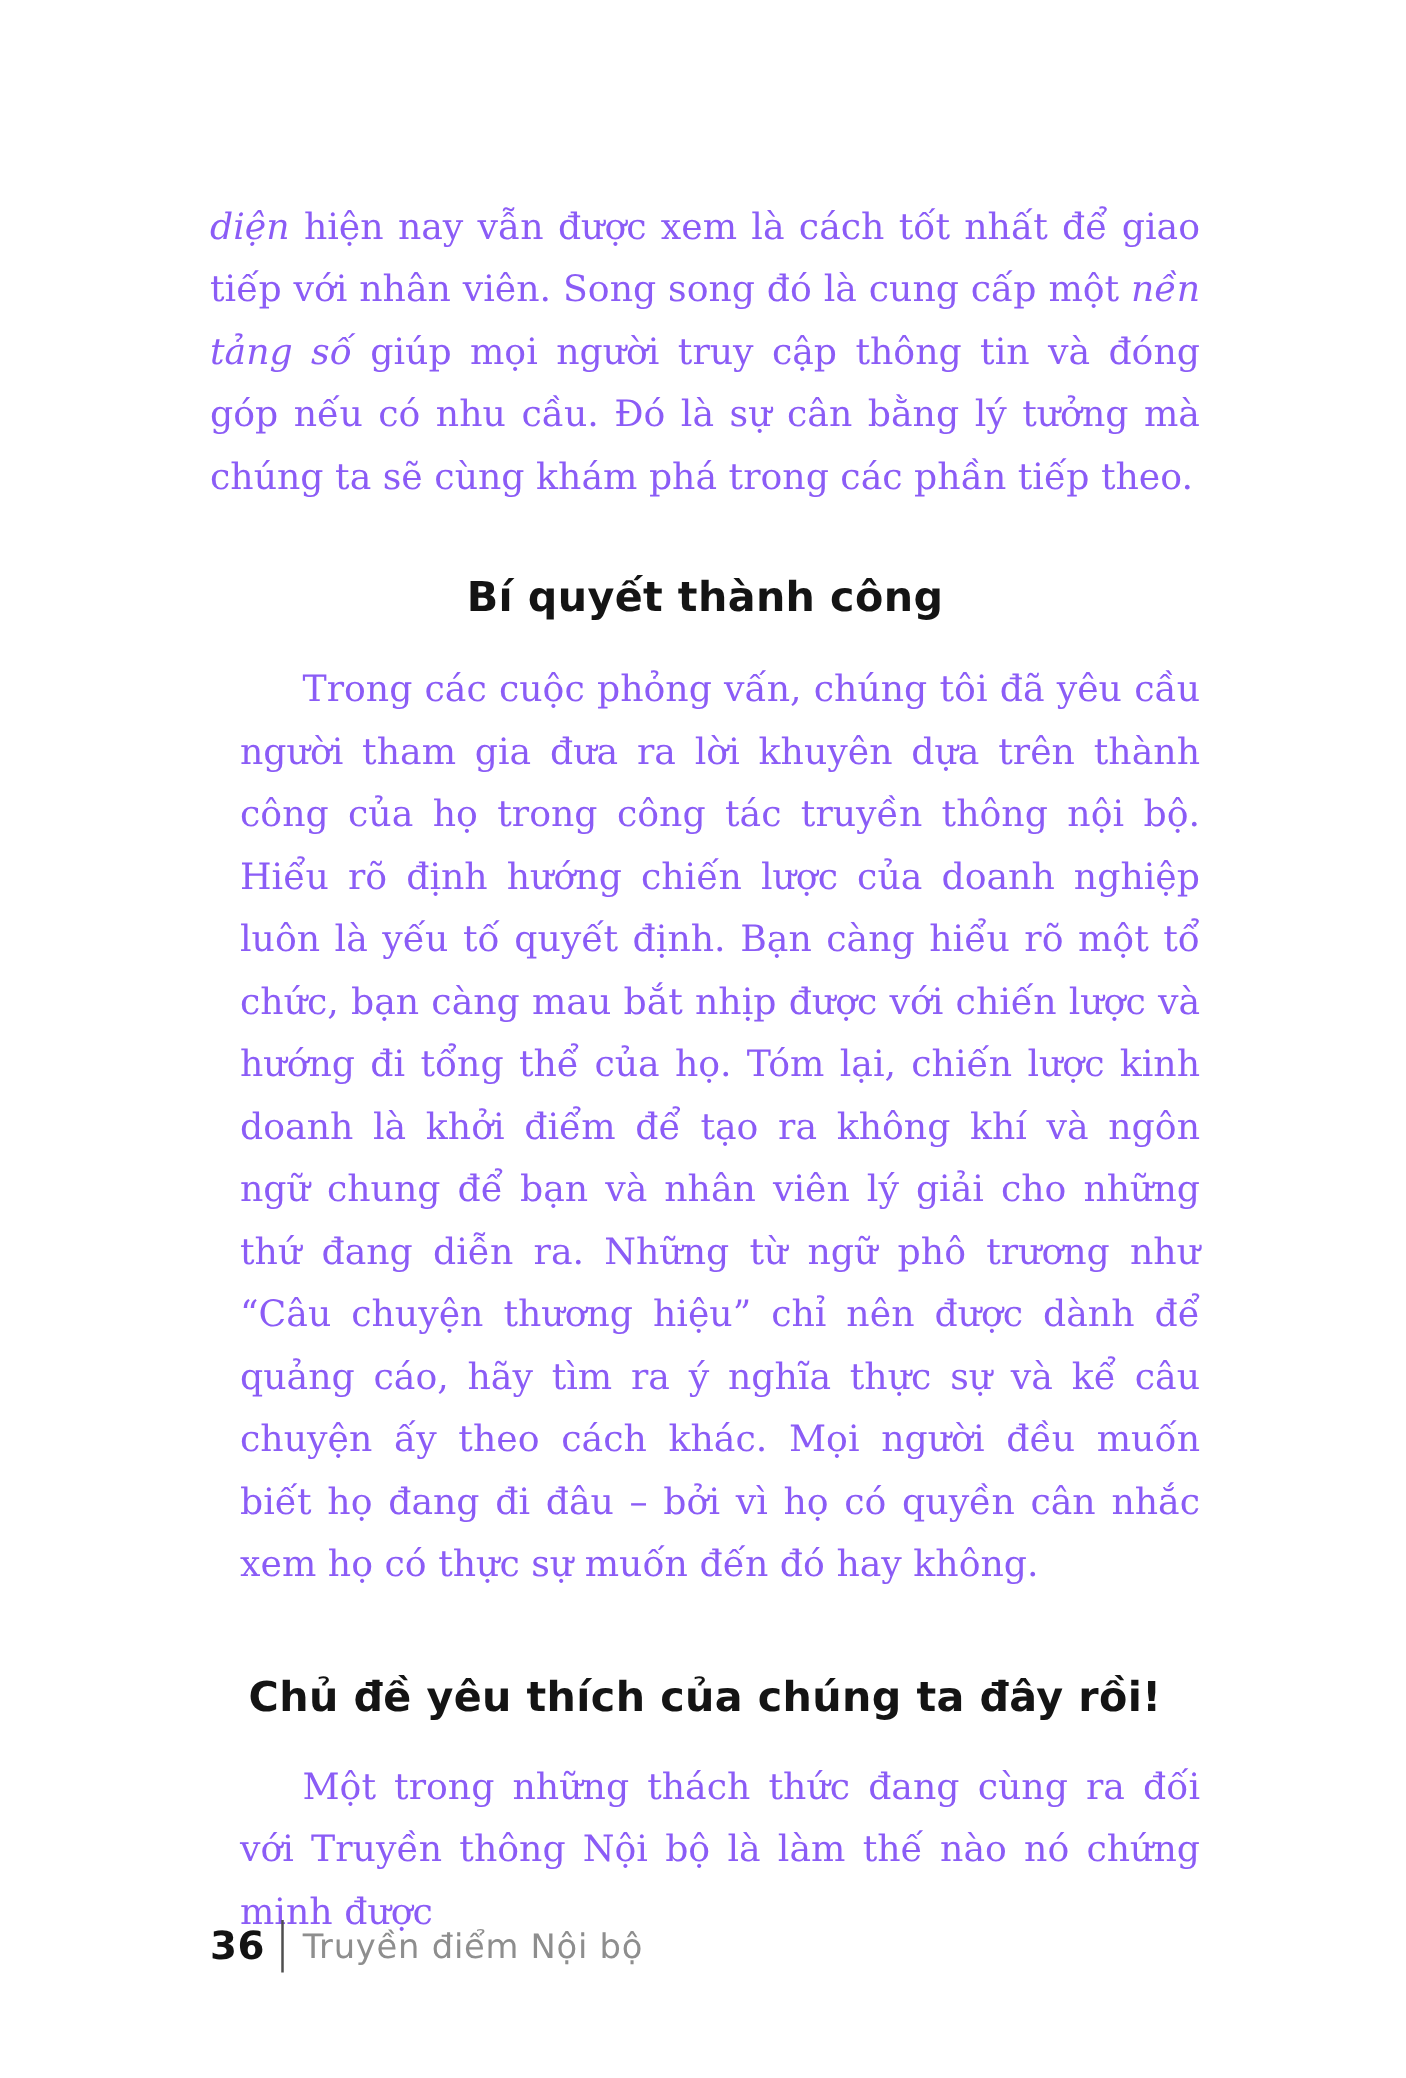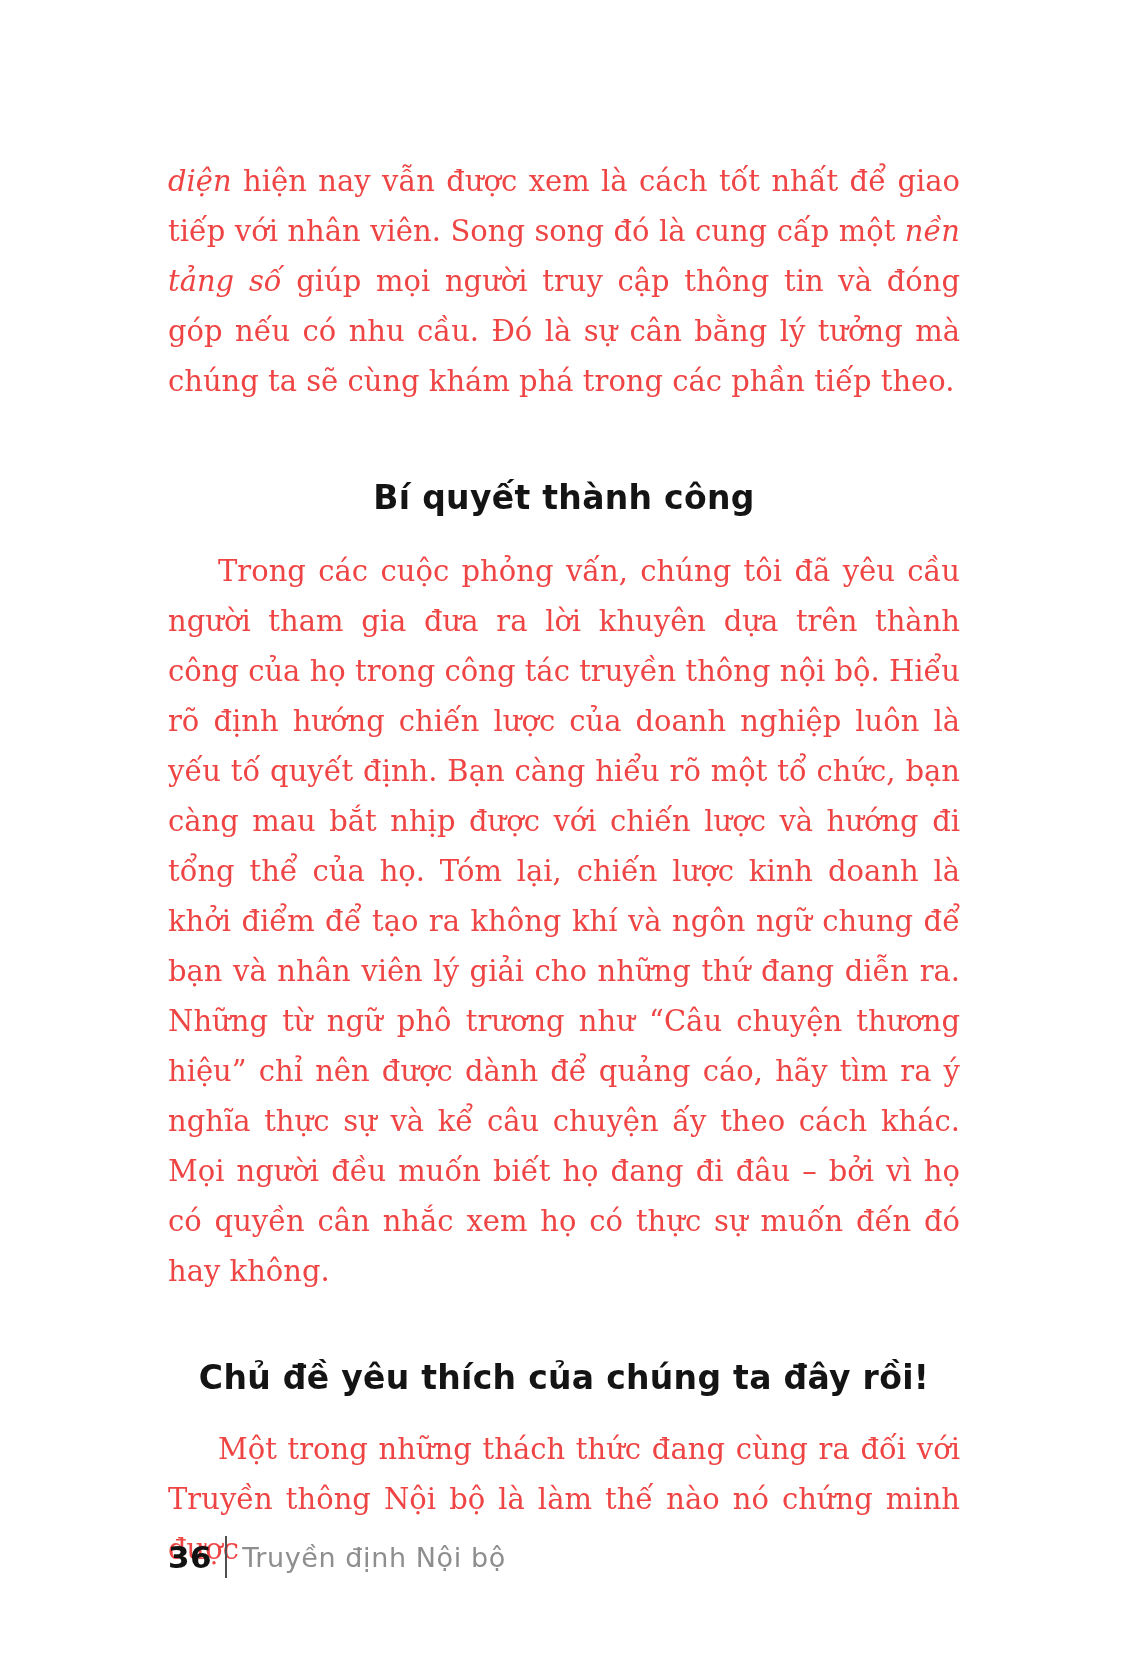--- a/index.html
+++ b/index.html
@@ -18,42 +18,43 @@
     height: 1662px;
     box-sizing: border-box;
     padding: 0 165px 0 168px;
     overflow: hidden;
     background: #ffffff;
   }
   .body-text {
     font-family: "DejaVu Serif", "Liberation Serif", serif;
     font-size: 29px;
     line-height: 50px;
-    color: #ef4444;
+    color: #8b5cf6;
     text-align: justify;
     margin: 0;
   }
   .body-text em {
     font-style: italic;
   }
   .intro {
     margin-top: 156px;
   }
   .indented {
     text-indent: 50px;
+    margin-left: 24px;
   }
   .section-heading {
     font-family: "DejaVu Sans", "Liberation Sans", sans-serif;
     font-weight: bold;
     font-size: 33px;
     line-height: 48px;
     color: #141414;
     text-align: center;
     letter-spacing: 0.3px;
-    margin: 68px 0 24px 0;
+    margin: 48px 0 24px 0;
   }
   .section-heading .hline {
     display: block;
     margin-top: 42px;
   }
   .heading-measure {
     margin: 58px 0 22px 0;
   }
   .footer {
     position: absolute;
@@ -95,16 +96,16 @@
 
   <h2 class="section-heading heading-measure">
     <span class="hline">Chủ đề yêu thích của chúng ta đây rồi!</span>
   </h2>
 
   <p class="body-text indented">Một trong những thách thức đang cùng ra đối với Truyền thông Nội bộ là làm thế nào nó chứng minh được</p>
 
   <div class="footer">
     <span class="page-num">36</span>
     <span class="footer-divider"></span>
-    <span class="book-title">Truyền định Nội bộ</span>
+    <span class="book-title">Truyền điểm Nội bộ</span>
   </div>
 
 </div>
 
 </body></html>

